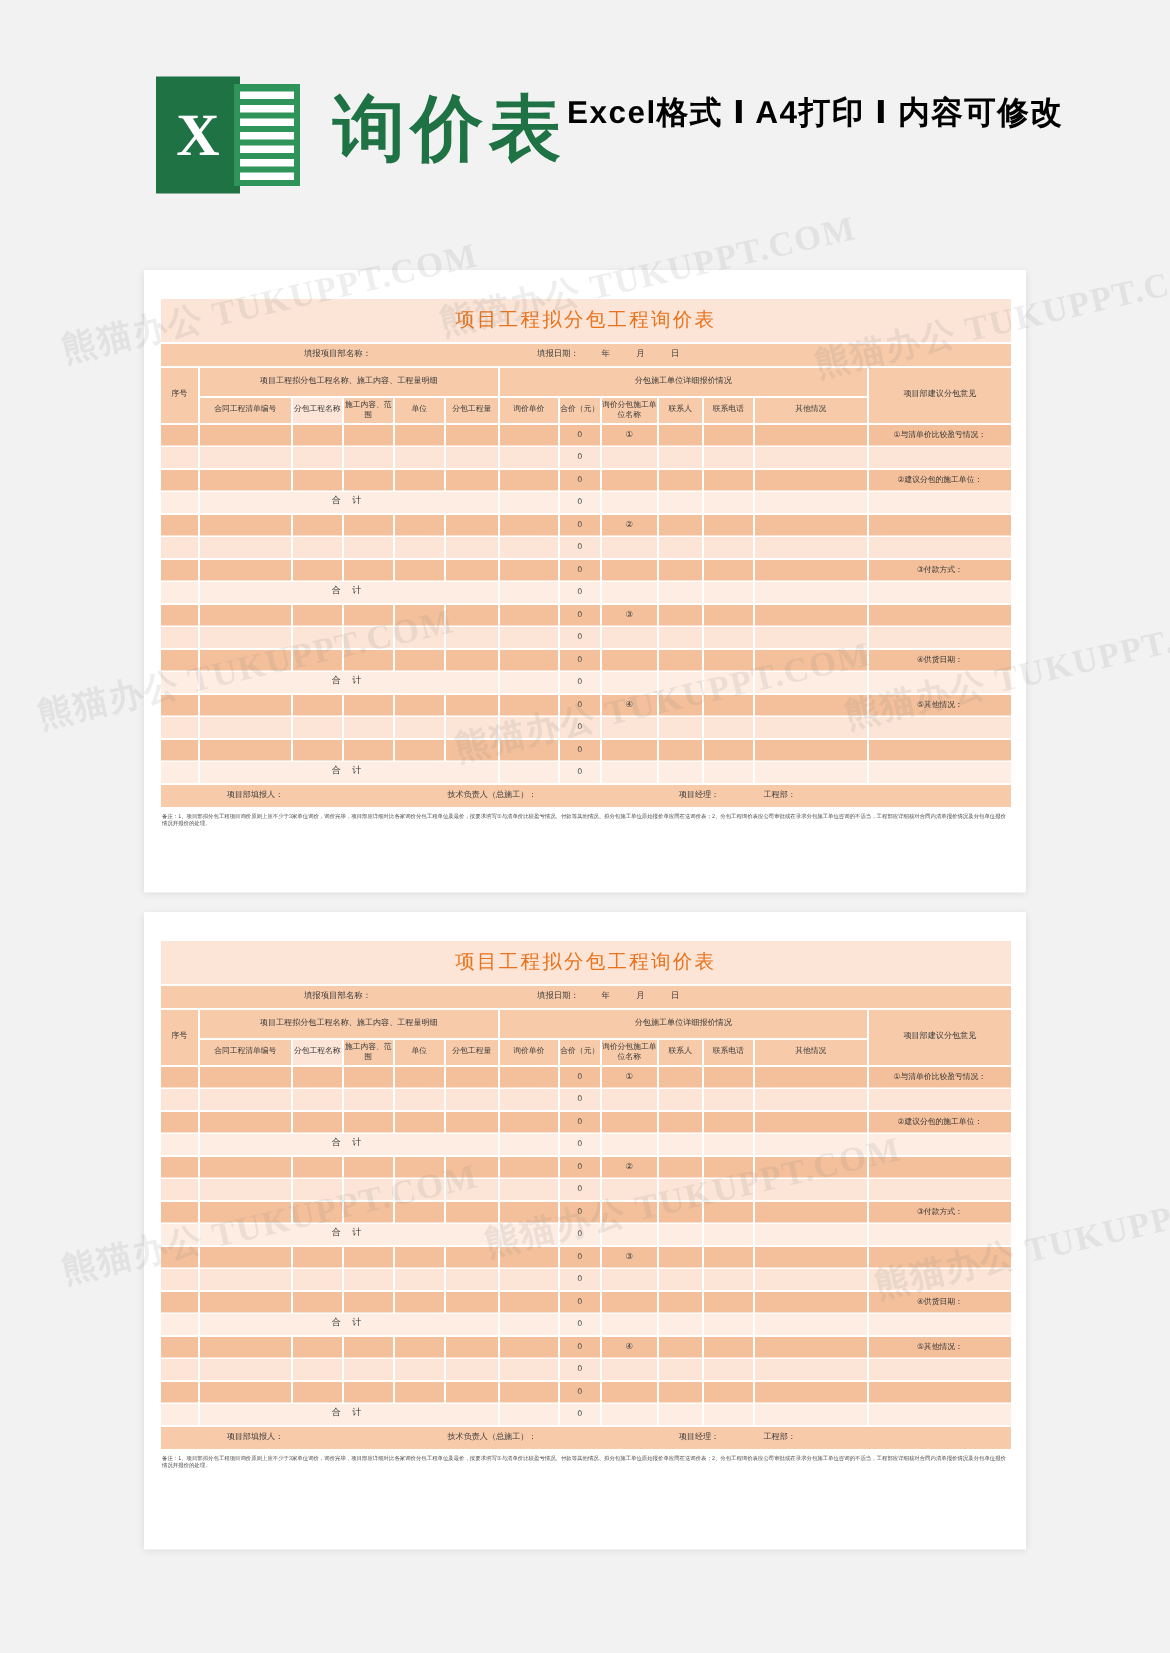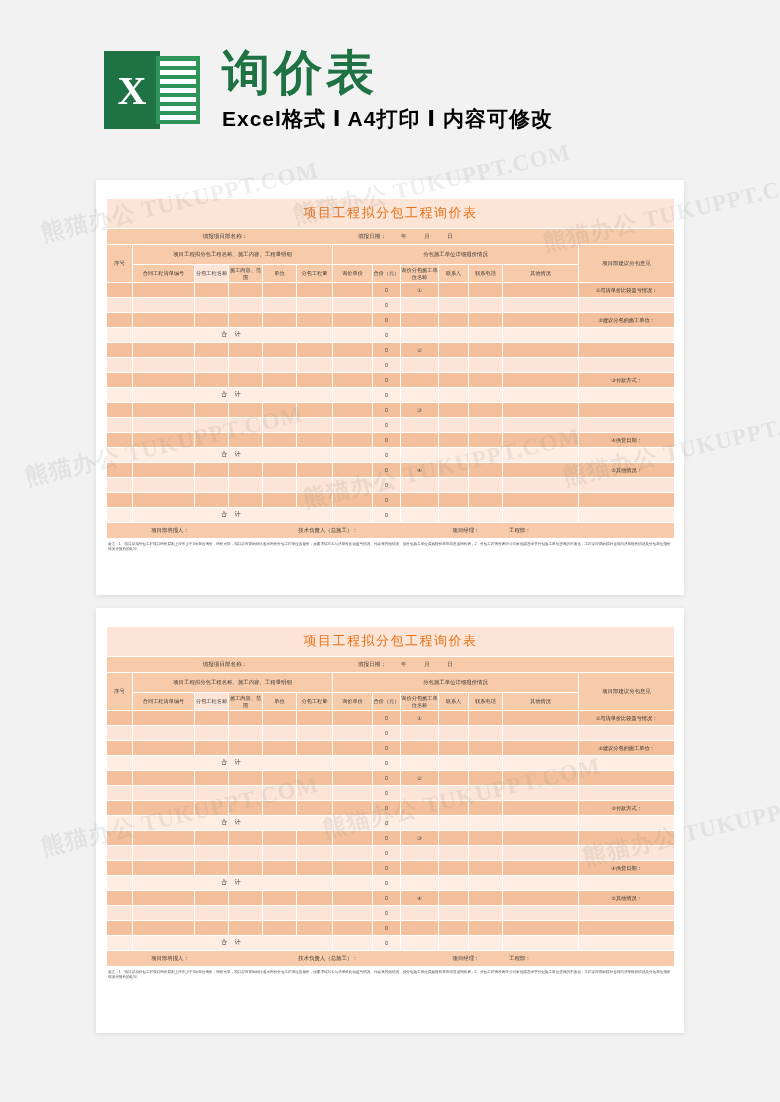--- a/index.html
+++ b/index.html
@@ -30,21 +30,21 @@
     color: #ffffff; font-size: 40px; font-weight: bold;
     font-family: "Liberation Serif", serif;
   }
   .xl-logo .rsheet {
     position: absolute; left: 52px; top: 5px; width: 44px; height: 68px;
     background: #2f9459; padding: 5px 4px;
   }
   .xl-logo .rsheet i {
     display: block; height: 5px; background: #ffffff; margin-bottom: 4px;
   }
-  .banner-text { display: flex; flex-direction: column; justify-content: center; }
+  .banner-text { display: flex; flex-direction: row; justify-content: center; }
   .banner-title {
     color: #1f7244; font-size: 48px; font-weight: bold; letter-spacing: 4px;
     line-height: 1.1; margin-bottom: 6px;
   }
   .banner-sub {
     color: #000000; font-size: 21px; font-weight: bold; letter-spacing: 1px;
   }
 
   
   .page {

